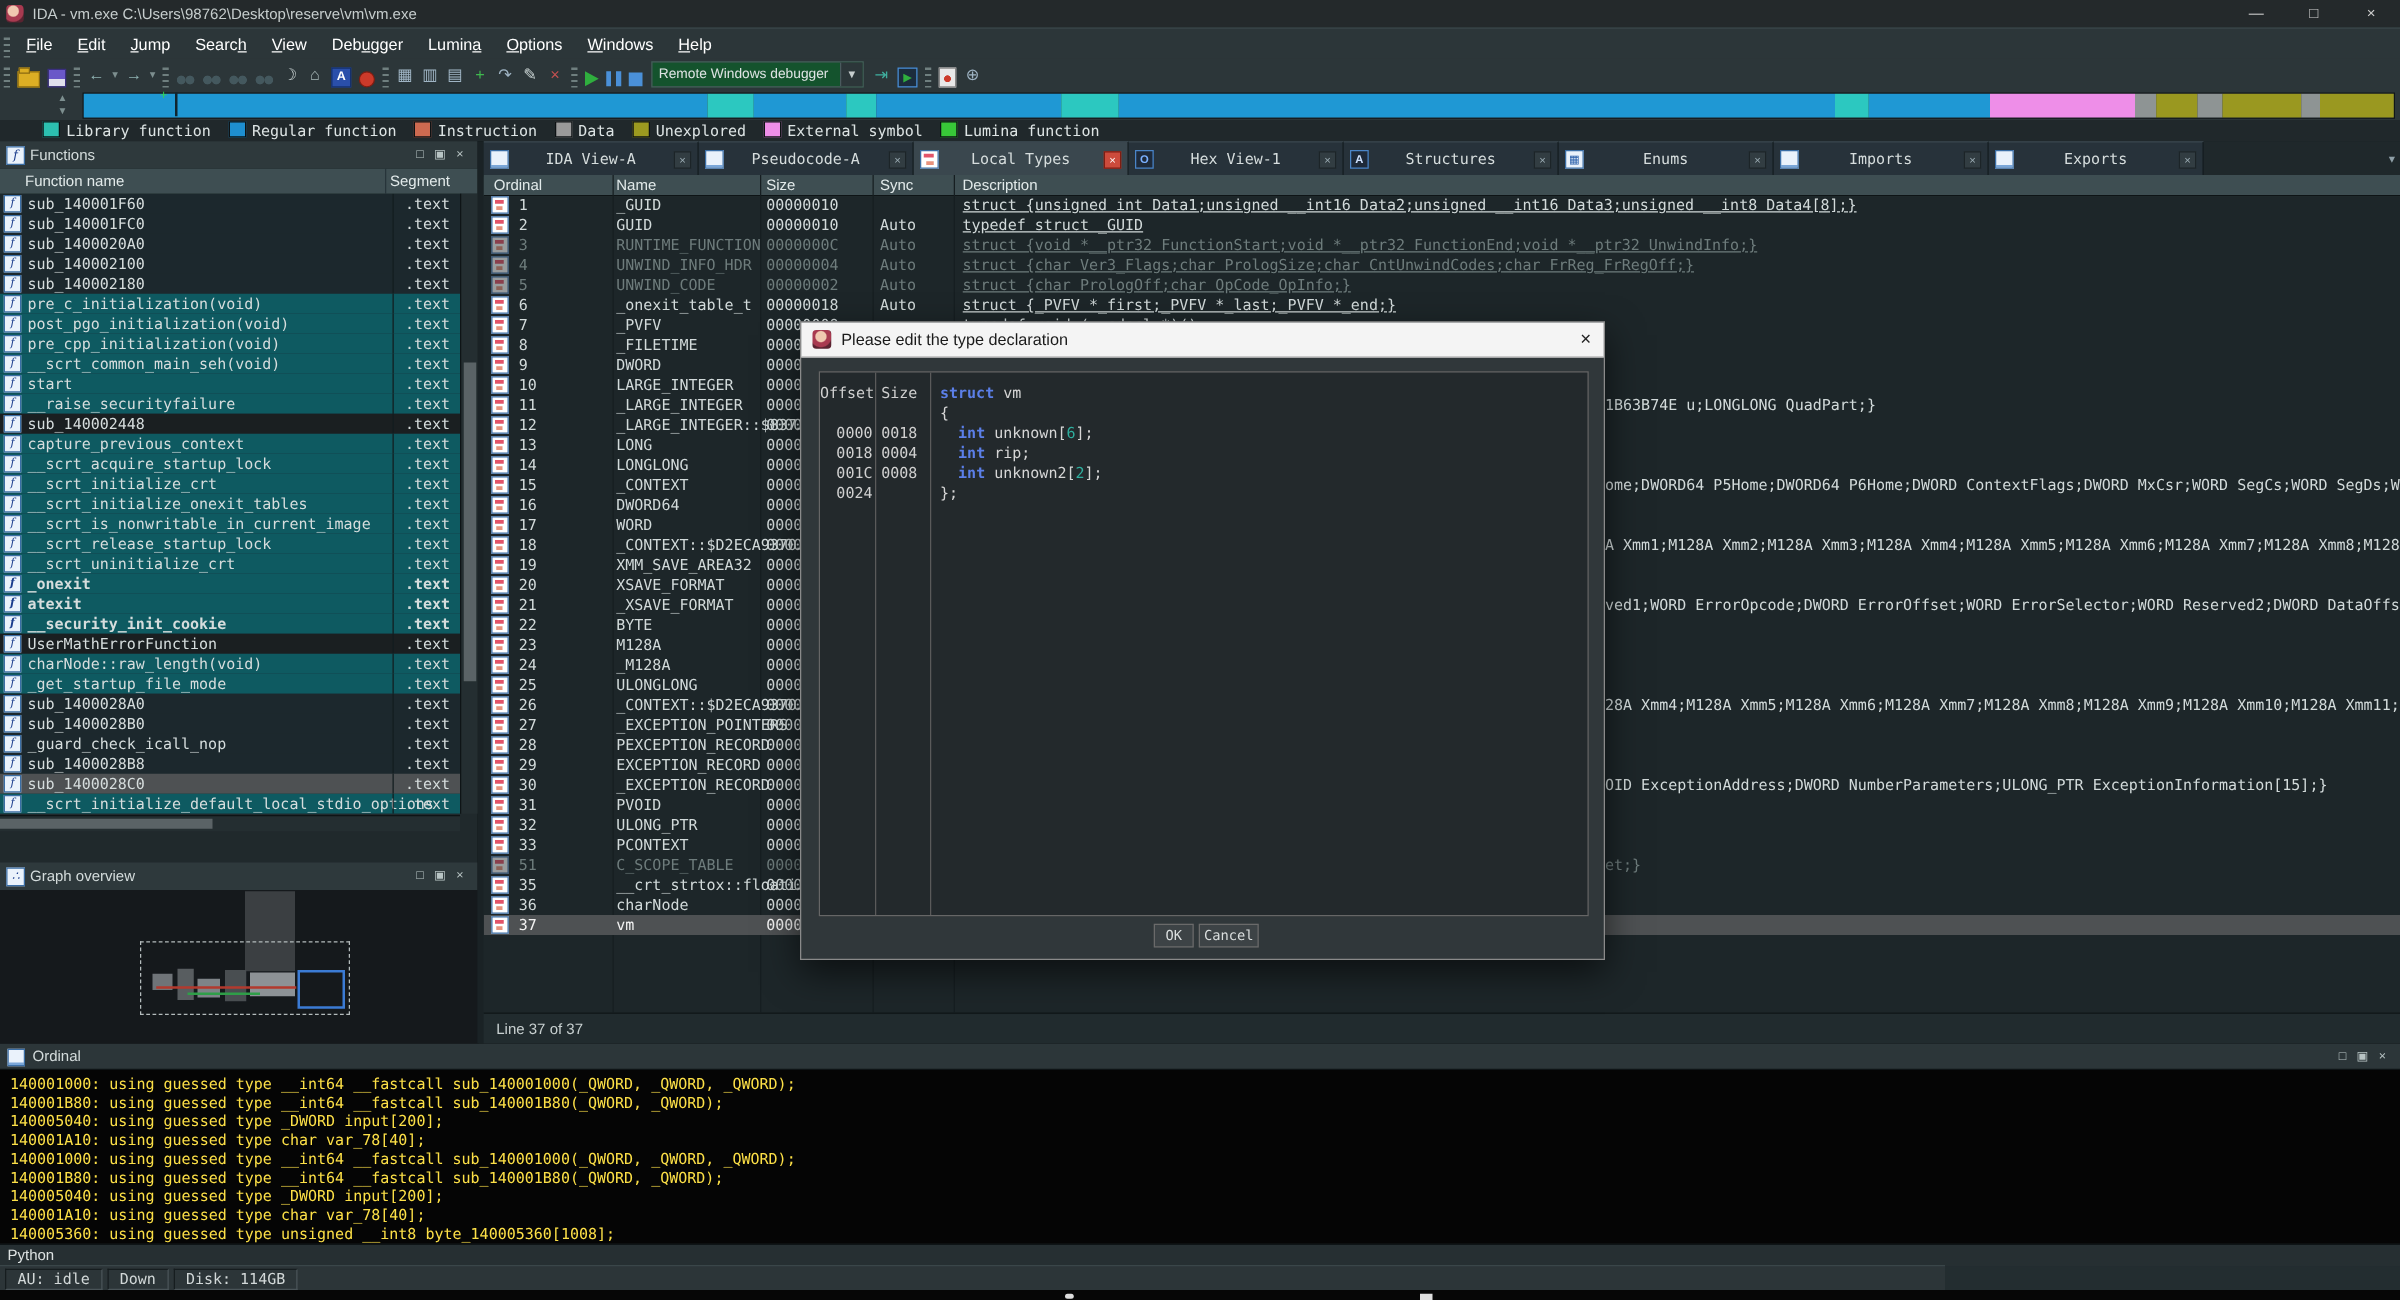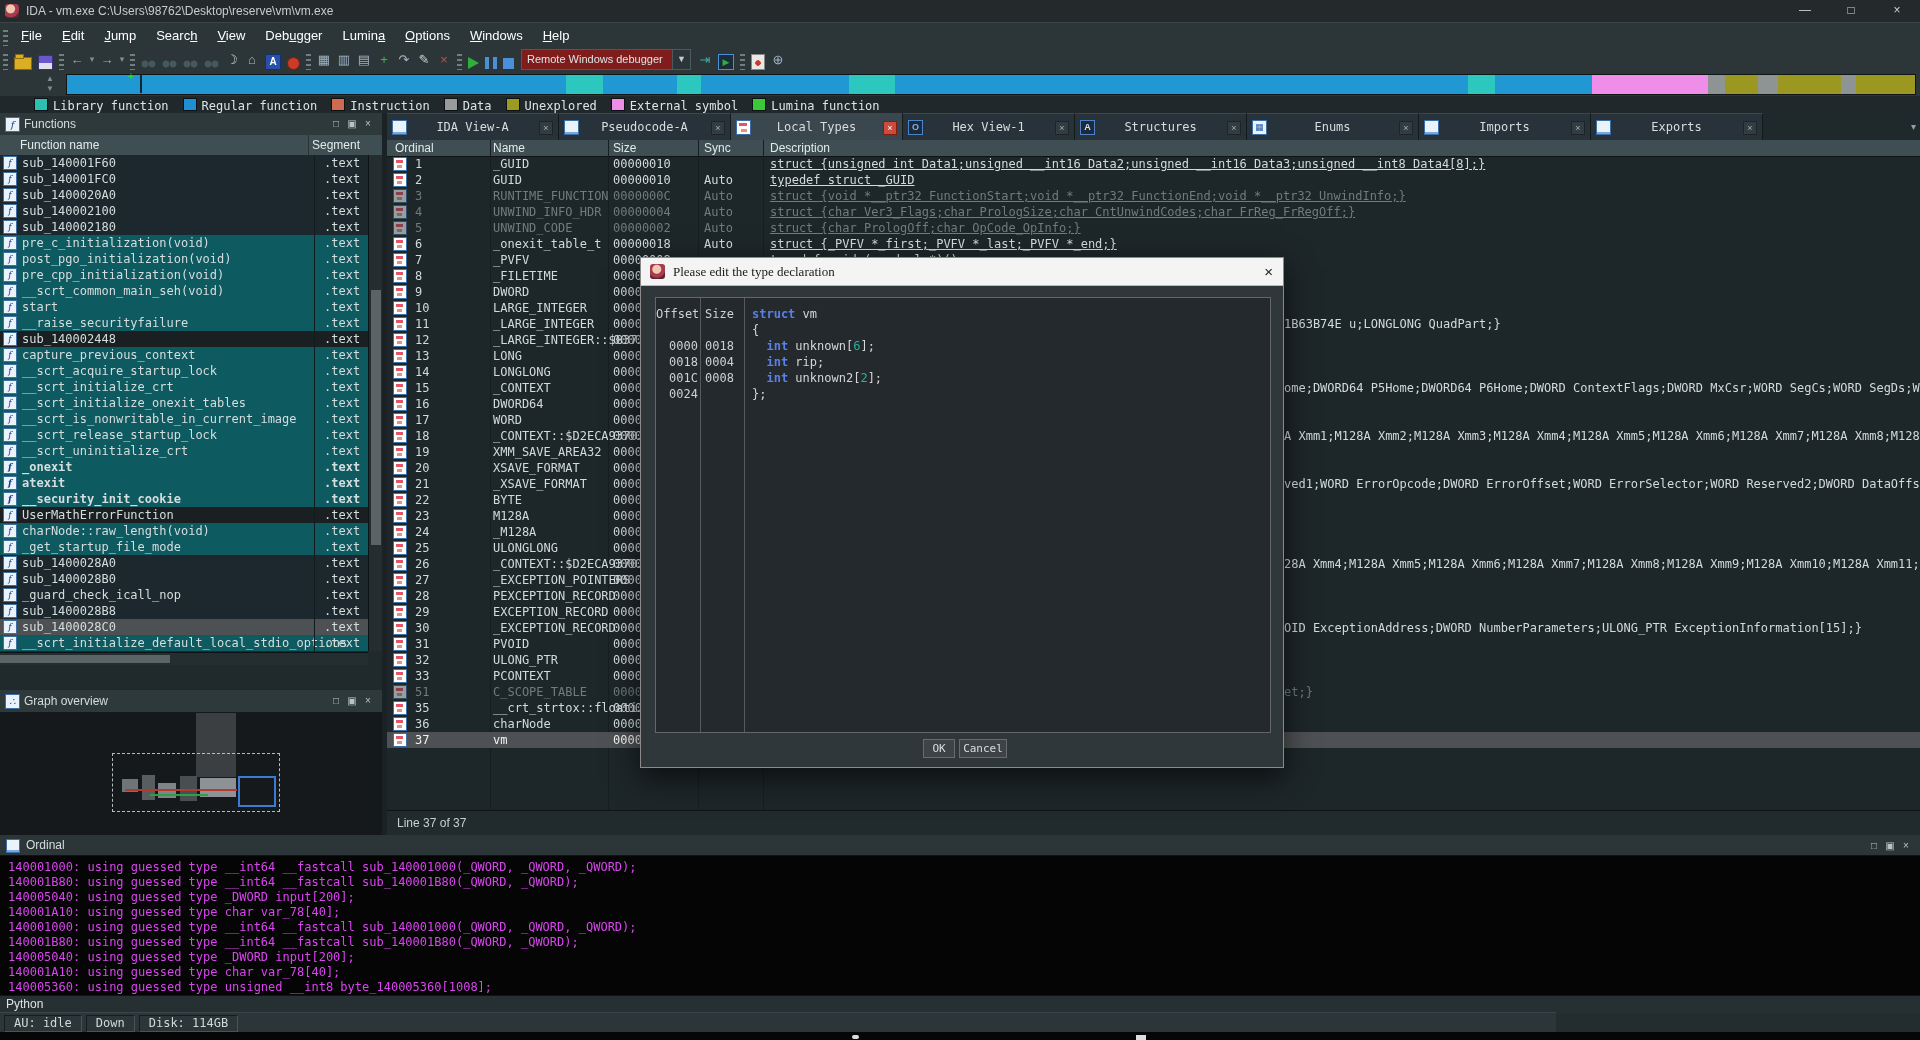--- a/index.html
+++ b/index.html
@@ -30,21 +30,21 @@
     radial-gradient(circle at 4px 8px,#44585e 3.2px,transparent 3.8px),
     radial-gradient(circle at 11px 8px,#44585e 3.2px,transparent 3.8px);}
   .i-abox{width:14px;height:14px;margin-top:5px;background:#2a4faa;border:1px solid #15306e;color:#fff;
     font-size:10px;font-weight:bold;line-height:14px;}
   .i-dot{width:11px;height:11px;margin-top:7px;border-radius:50%;background:#cc3a2a;border:1px solid #7e1d12;}
   .i-play{width:0;height:0;margin-top:6px;border-left:11px solid #2fae3e;border-top:6px solid transparent;border-bottom:6px solid transparent;}
   .i-pause{width:12px;height:12px;margin-top:6px;background:linear-gradient(90deg,#4a90d8 0 4px,transparent 4px 8px,#4a90d8 8px 12px);}
   .i-stop{width:11px;height:11px;margin-top:7px;background:#4a90d8;}
   .i-sq2{width:14px;height:14px;margin-top:5px;border:1px solid #4a90d8;background:#1c2c3c;color:#2fae3e;font-size:9px;line-height:14px;}
   .i-docdot{width:12px;height:14px;margin-top:5px;background:radial-gradient(circle at 6px 8px,#cc3a2a 2.5px,transparent 3px),#e8e8e8;border:1px solid #888;}
-  #combo{display:inline-block;width:168px;height:19px;margin:0 4px;background:#7f1d1d;border:1px solid #4a5a5e;position:relative;top:0px;}
+  #combo{display:inline-block;width:168px;height:19px;margin:0 4px;background:#14532d;border:1px solid #4a5a5e;position:relative;top:0px;}
   #combo .lbl{position:absolute;left:5px;top:1px;font-size:11px;color:#dfe4e4;line-height:17px;}
   #combo .arr{position:absolute;right:0;top:0;width:17px;height:19px;background:#2c3639;border-left:1px solid #4a5a5e;
     color:#c6cdcd;font-size:9px;text-align:center;line-height:19px;}
 
   
   #navrow{left:0;top:72px;width:1920px;height:24px;background:#2c3639;}
   .navarr{left:46px;width:10px;height:8px;color:#7d8f8f;font-size:8px;line-height:8px;}
   #navband{left:66px;top:2px;width:1848px;height:19px;border:1px solid #101618;font-size:0;white-space:nowrap;}
   #navband .seg{display:inline-block;height:19px;}
   #navmark{left:140px;top:2px;width:2px;height:19px;background:#10252e;}
@@ -130,42 +130,42 @@
   #tstatus{left:0;top:697px;width:1533px;height:25px;background:#212b2e;border-top:1px solid #0e1416;position:absolute;
     font-size:12px;color:#c8d0d0;line-height:25px;}
   #tstatus span{margin-left:10px;}
 
   
   #dialog{left:640px;top:257px;width:642px;height:509px;background:#30373a;border:1px solid #8a8a8a;
     box-shadow:0 10px 28px rgba(0,0,0,.6);z-index:50;}
   #dlgtitle{position:absolute;left:0;top:0;width:642px;height:27px;background:#f4f4f4;border-bottom:1px solid #bbb;}
   #dlgicon{position:absolute;left:9px;top:6px;width:15px;height:15px;border-radius:3px;
     background:radial-gradient(circle at 45% 35%,#f0c8b0 0 4px,#a83a50 5px 8px,#5a2330 9px);}
-  #dlgtext{position:absolute;left:32px;top:0;font-size:13px;color:#1a1a1a;line-height:27px;font-family:Liberation Serif, serif;}
+  #dlgtext{position:absolute;left:32px;top:0;font-size:13px;color:#1a1a1a;line-height:27px;}
   #dlgclose{position:absolute;right:10px;top:0;font-size:15px;color:#222;line-height:27px;}
   #editor{position:absolute;left:14px;top:39px;width:614px;height:434px;background:#23292c;border:1px solid #666;}
   .gline{position:absolute;top:0;width:1px;height:434px;background:#5a5a5a;}
   .dline{position:absolute;left:0;width:612px;height:16px;font-size:12px;line-height:16px;font-family:"DejaVu Sans Mono",monospace;color:var(--pl);}
   .dline .go{position:absolute;left:0;width:42px;text-align:right;color:#d0d0d0;}
   .dline .gs{position:absolute;left:49px;width:36px;color:#d0d0d0;}
   .dline .dcode{position:absolute;left:96px;white-space:pre;}
   .kw{color:var(--kw);font-weight:bold;}
   .num{color:var(--num);}
   .dbtn{position:absolute;height:17px;background:#3d4346;border:1px solid #6a6a6a;color:#dadede;
     font-size:11px;line-height:17px;text-align:center;font-family:"DejaVu Sans Mono",monospace;}
   #okbtn{left:282px;top:481px;width:30px;}
   #cancelbtn{left:318px;top:481px;width:46px;}
 
   
   #outputpanel{left:0;top:835px;width:1920px;height:177px;background:#050505;}
   #outtitle{position:absolute;left:0;top:0;width:1920px;height:20px;background:#2c3639;border-bottom:1px solid #0e1416;}
   #outtitle .oicon{position:absolute;left:6px;top:4px;width:12px;height:12px;background:#eaf2fb;border:1px solid #3b6ea5;box-shadow:inset 0 -2px 0 #7aa6d8;}
   #outtitle .txt{position:absolute;left:26px;font-size:12px;color:#d4dcdc;line-height:20px;}
   #outlog{position:absolute;left:0;top:20px;width:1920px;height:140px;overflow:hidden;}
-  .oline{height:15px;line-height:15px;font-size:12px;color:#d946ef;font-family:"DejaVu Sans Mono",monospace;margin-left:8px;white-space:pre;}
+  .oline{height:15px;line-height:15px;font-size:12px;color:#fde047;font-family:"DejaVu Sans Mono",monospace;margin-left:8px;white-space:pre;}
   #pyrow{position:absolute;left:0;top:160px;width:1920px;height:17px;background:#262f32;border-top:1px solid #0e1416;
     font-size:12px;color:#dde2e2;line-height:17px;}
   #pyrow span{margin-left:6px;}
 
   
   #statusbar{left:0;top:1012px;width:1556px;height:20px;background:#2c3538;border-top:1px solid #3a4649;}
   .scell{display:inline-block;height:15px;margin:2px 0 0 4px;padding:0 9px;font-size:12px;color:#d2d8d8;line-height:15px;
     border:1px solid;border-color:#161d1f #4a5458 #4a5458 #161d1f;font-family:"DejaVu Sans Mono",monospace;}
   #taskbar{left:0;top:1032px;width:1920px;height:8px;background:#060606;}
   .tbmark{position:absolute;top:3px;background:#ddd;}

